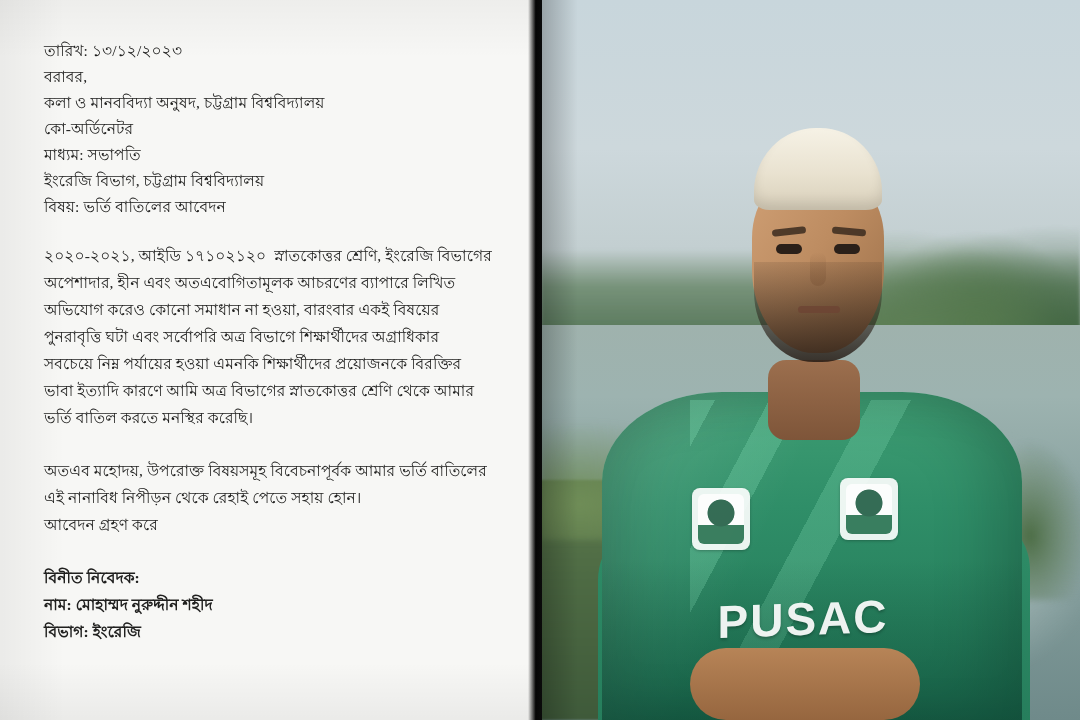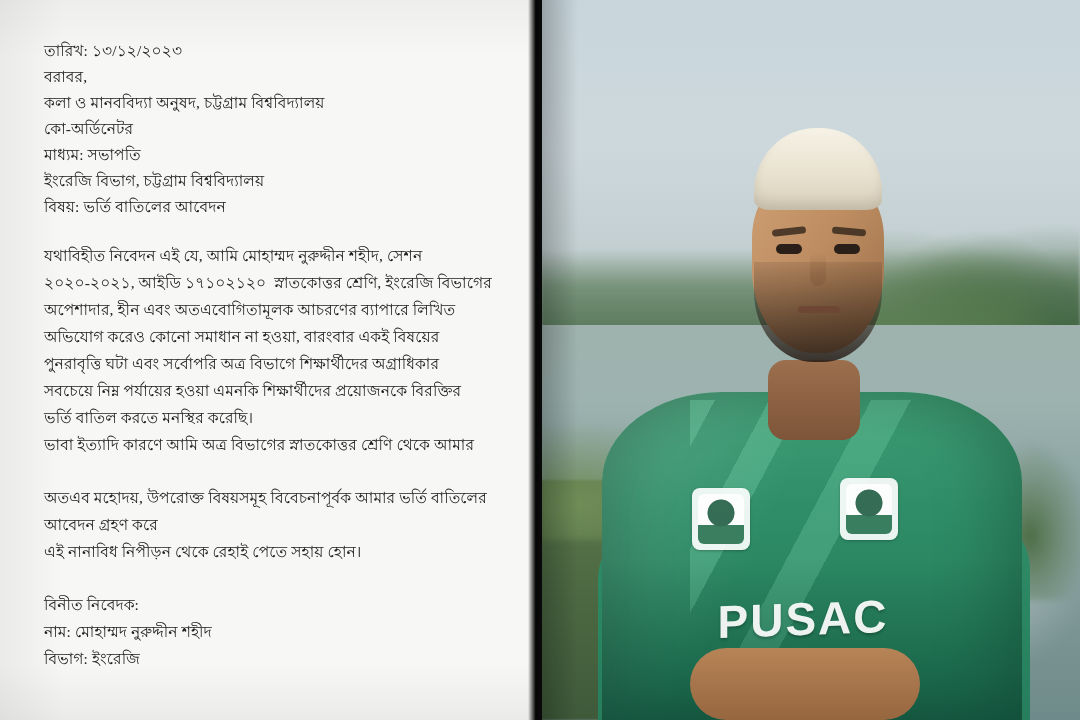--- a/index.html
+++ b/index.html
@@ -47,21 +47,21 @@
     font-size: 15.5px;
     line-height: 26px;
     letter-spacing: 0.1px;
     white-space: pre-wrap;
     color: #20201f;
   }
   .block { margin-bottom: 0; }
   .gap-md { height: 22px; }
   .gap-lg { height: 26px; }
   .para .line { line-height: 27px; }
-  .sign .line { line-height: 27px; }
+  .sign .line { line-height: 27px; font-weight: bold; }
 
   
   .divider {
     position: absolute;
     top: 0;
     left: 528px;
     width: 14px;
     height: 720px;
     z-index: 5;
     background: linear-gradient(to right, rgba(0,0,0,0.0), #050505 55%, #0b0b0b);
@@ -270,36 +270,35 @@
         <div class="line">কো-অর্ডিনেটর</div>
         <div class="line">মাধ্যম: সভাপতি</div>
         <div class="line">ইংরেজি বিভাগ, চট্টগ্রাম বিশ্ববিদ্যালয়</div>
         <div class="line">বিষয়: ভর্তি বাতিলের আবেদন</div>
       </div>
 
       <div class="gap-md"></div>
 
 
       <div class="block para">
-        <div class="line">যথাবিহীত নিবেদন এই যে, আমি মোহাম্মদ নুরুদ্দীন শহীদ, সেশন</div>
         <div class="line">২০২০-২০২১, আইডি ১৭১০২১২০  স্নাতকোত্তর শ্রেণি, ইংরেজি বিভাগের</div>
         <div class="line">অপেশাদার, হীন এবং অতএবোগিতামূলক আচরণের ব্যাপারে লিখিত</div>
         <div class="line">অভিযোগ করেও কোনো সমাধান না হওয়া, বারংবার একই বিষয়ের</div>
         <div class="line">পুনরাবৃত্তি ঘটা এবং সর্বোপরি অত্র বিভাগে শিক্ষার্থীদের অগ্রাধিকার</div>
         <div class="line">সবচেয়ে নিম্ন পর্যায়ের হওয়া এমনকি শিক্ষার্থীদের প্রয়োজনকে বিরক্তির</div>
+        <div class="line">ভাবা ইত্যাদি কারণে আমি অত্র বিভাগের স্নাতকোত্তর শ্রেণি থেকে আমার</div>
         <div class="line">ভর্তি বাতিল করতে মনস্থির করেছি।</div>
-        <div class="line">ভাবা ইত্যাদি কারণে আমি অত্র বিভাগের স্নাতকোত্তর শ্রেণি থেকে আমার</div>
       </div>
 
       <div class="gap-lg"></div>
 
       <div class="block para">
         <div class="line">অতএব মহোদয়, উপরোক্ত বিষয়সমূহ বিবেচনাপূর্বক আমার ভর্তি বাতিলের</div>
+        <div class="line">এই নানাবিধ নিপীড়ন থেকে রেহাই পেতে সহায় হোন।</div>
         <div class="line">আবেদন গ্রহণ করে</div>
-        <div class="line">এই নানাবিধ নিপীড়ন থেকে রেহাই পেতে সহায় হোন।</div>
       </div>
 
       <div class="gap-lg"></div>
 
       <div class="block sign">
         <div class="line">বিনীত নিবেদক:</div>
         <div class="line">নাম: মোহাম্মদ নুরুদ্দীন শহীদ</div>
         <div class="line">বিভাগ: ইংরেজি</div>
 
       </div>

